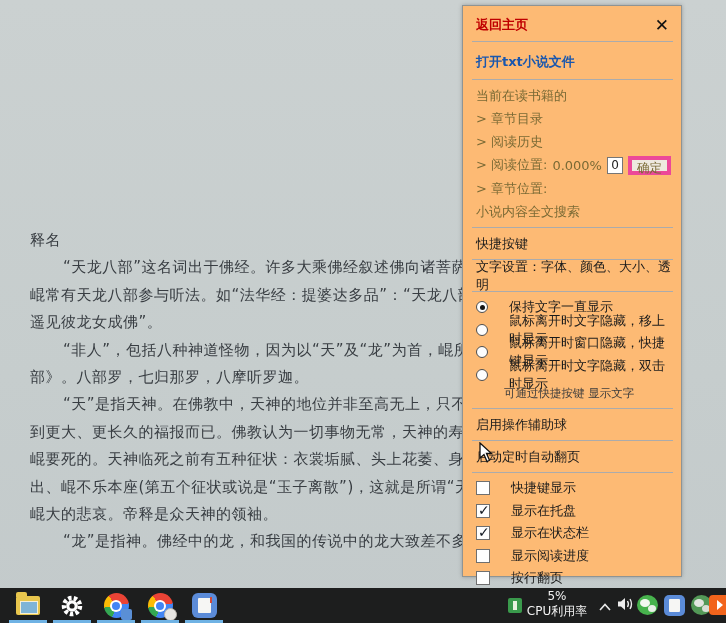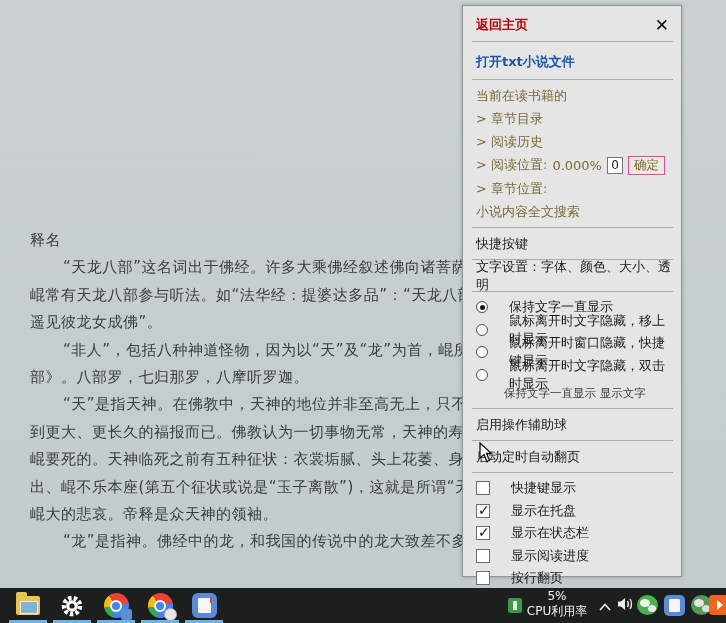--- a/index.html
+++ b/index.html
@@ -15,21 +15,21 @@
     position:absolute; left:30px; top:227px; width:680px;
     font-size:15px; line-height:27.4px; color:#383d42;
     letter-spacing:.5px; z-index:1;
   }
   .novel .line { white-space:nowrap; height:27.4px; }
   .novel .line.indent { padding-left:33px; }
 
   
   .panel {
     position:absolute; left:462px; top:5px; width:220px; height:572px;
-    background:#e5e5e5; border:1px solid #8f9494;
+    background:#fdba74; border:1px solid #8f9494;
     box-shadow:0 0 4px rgba(0,0,0,.25);
     z-index:5; font-size:13px; color:#1b1b1b;
     padding:7px 6px 0 13px;
   }
   .p-row { display:flex; align-items:center; }
   .panel .divider { border-top:1px solid #ababab; margin:4px 2px 4px -4px; }
 
   .p-title { justify-content:space-between; height:24px; }
   .p-title .t { color:#c00000; font-weight:bold; }
   .p-close { font-size:17px; color:#111; cursor:default; margin-right:6px; line-height:1; }
@@ -38,21 +38,21 @@
 
   .olive { color:#7a6a35; }
   .p-menu-item { height:23px; }
   .p-pos { gap:5px; height:24px; }
   .p-pos input {
     width:16px; height:17px; border:1px solid #767676; background:#fff;
     font-size:12px; text-align:center; color:#222; padding:0;
     font-family:inherit;
   }
   .p-confirm {
-    border:1px solid #ec4899; background:#eee9df; color:#7a6a35;
+    border:4px solid #ec4899; background:#eee9df; color:#7a6a35;
     font-size:12.5px; padding:1px 5px; height:19px; line-height:15px;
     font-family:Liberation Sans, sans-serif;
   }
 
   .p-plain { height:23px; }
 
   .opt-row { gap:21px; height:22.5px; }
   .radio {
     width:12px; height:12px; border:1px solid #4d4d4d; border-radius:50%;
     background:#fdfdfd; position:relative; flex:0 0 auto;
@@ -193,21 +193,21 @@
     <span>鼠标离开时文字隐藏，移上时显示</span>
   </div>
   <div class="p-row opt-row">
     <span class="radio"></span>
     <span>鼠标离开时窗口隐藏，快捷键显示</span>
   </div>
   <div class="p-row opt-row">
     <span class="radio"></span>
     <span>鼠标离开时文字隐藏，双击时显示</span>
   </div>
-  <div class="hint">保持文字一直显示 显示文字</div>
+  <div class="hint">可通过快捷按键 显示文字</div>
   <div class="divider"></div>
 
   <div class="p-row p-plain">
     <span>启用操作辅助球</span>
   </div>
   <div class="divider"></div>
 
   <div class="p-row p-plain">
     <span>启动定时自动翻页</span>
   </div>

